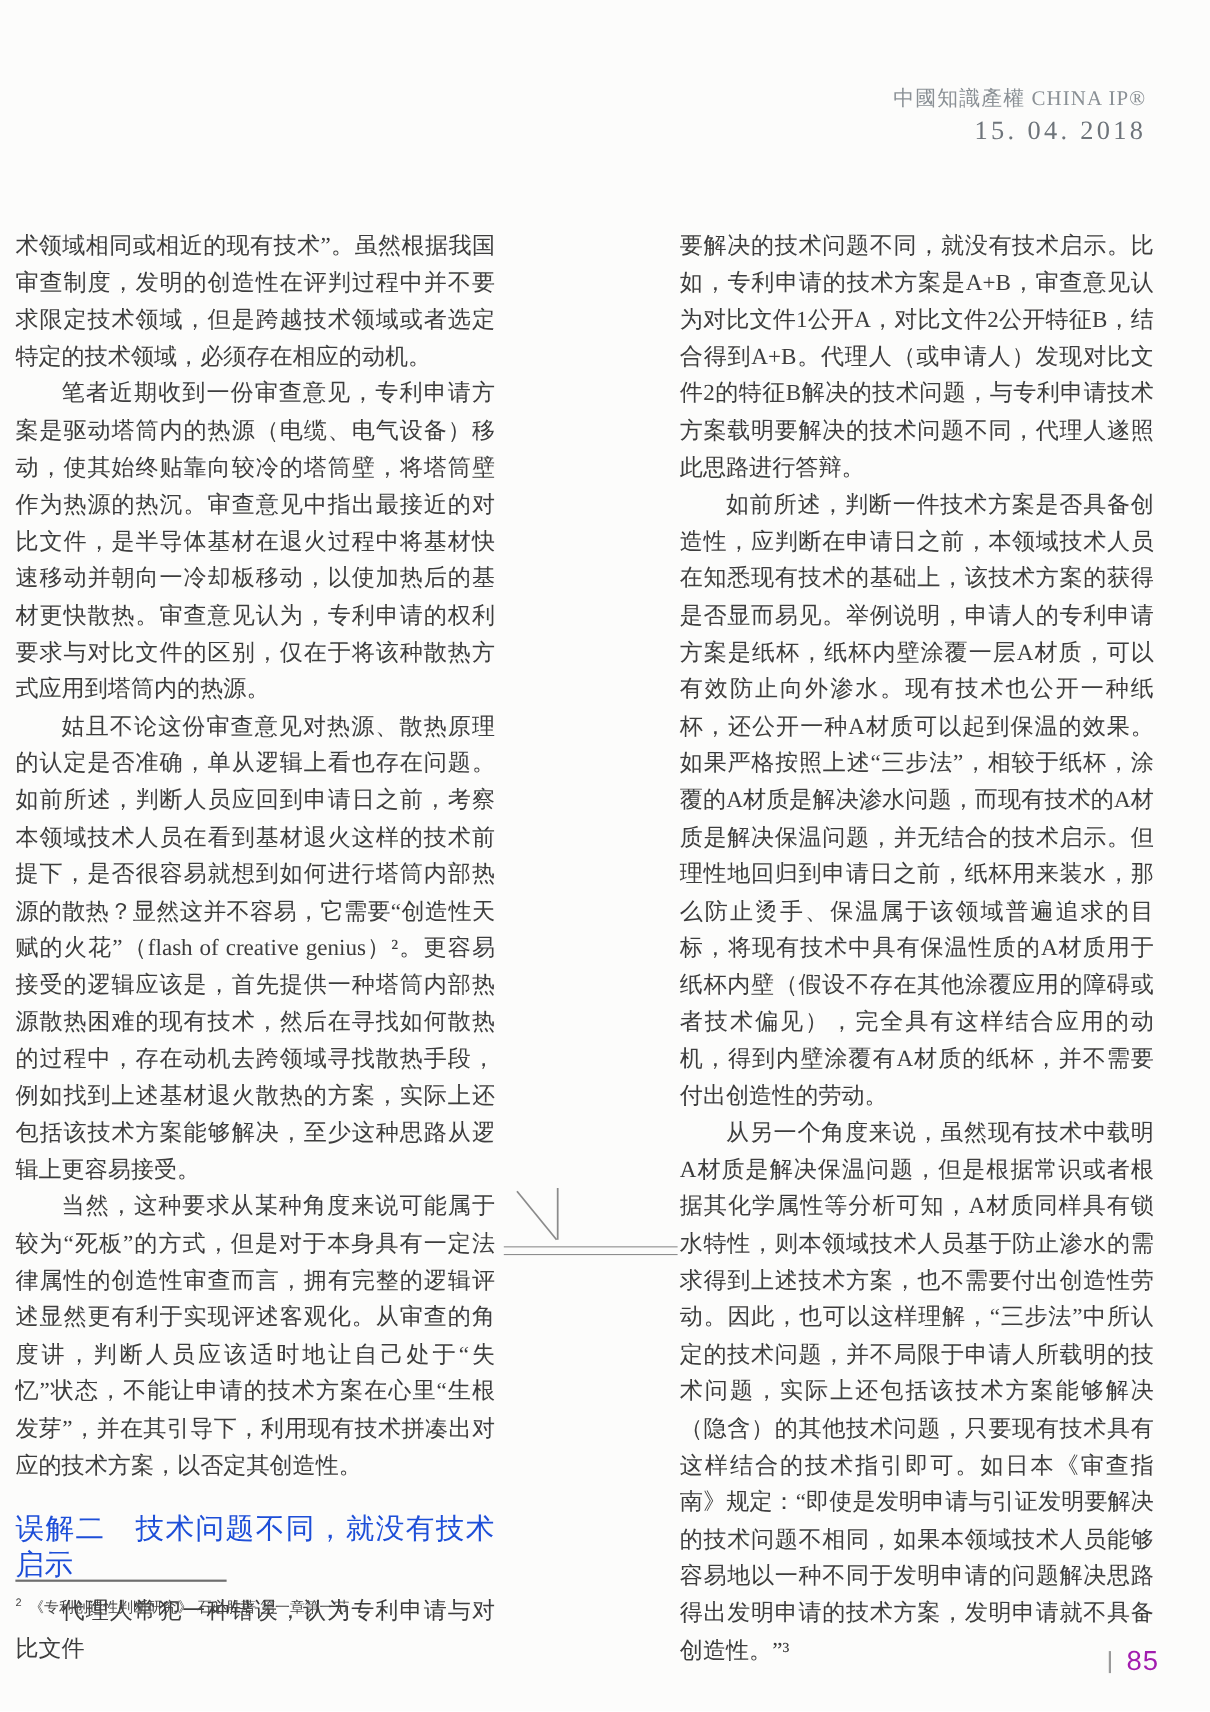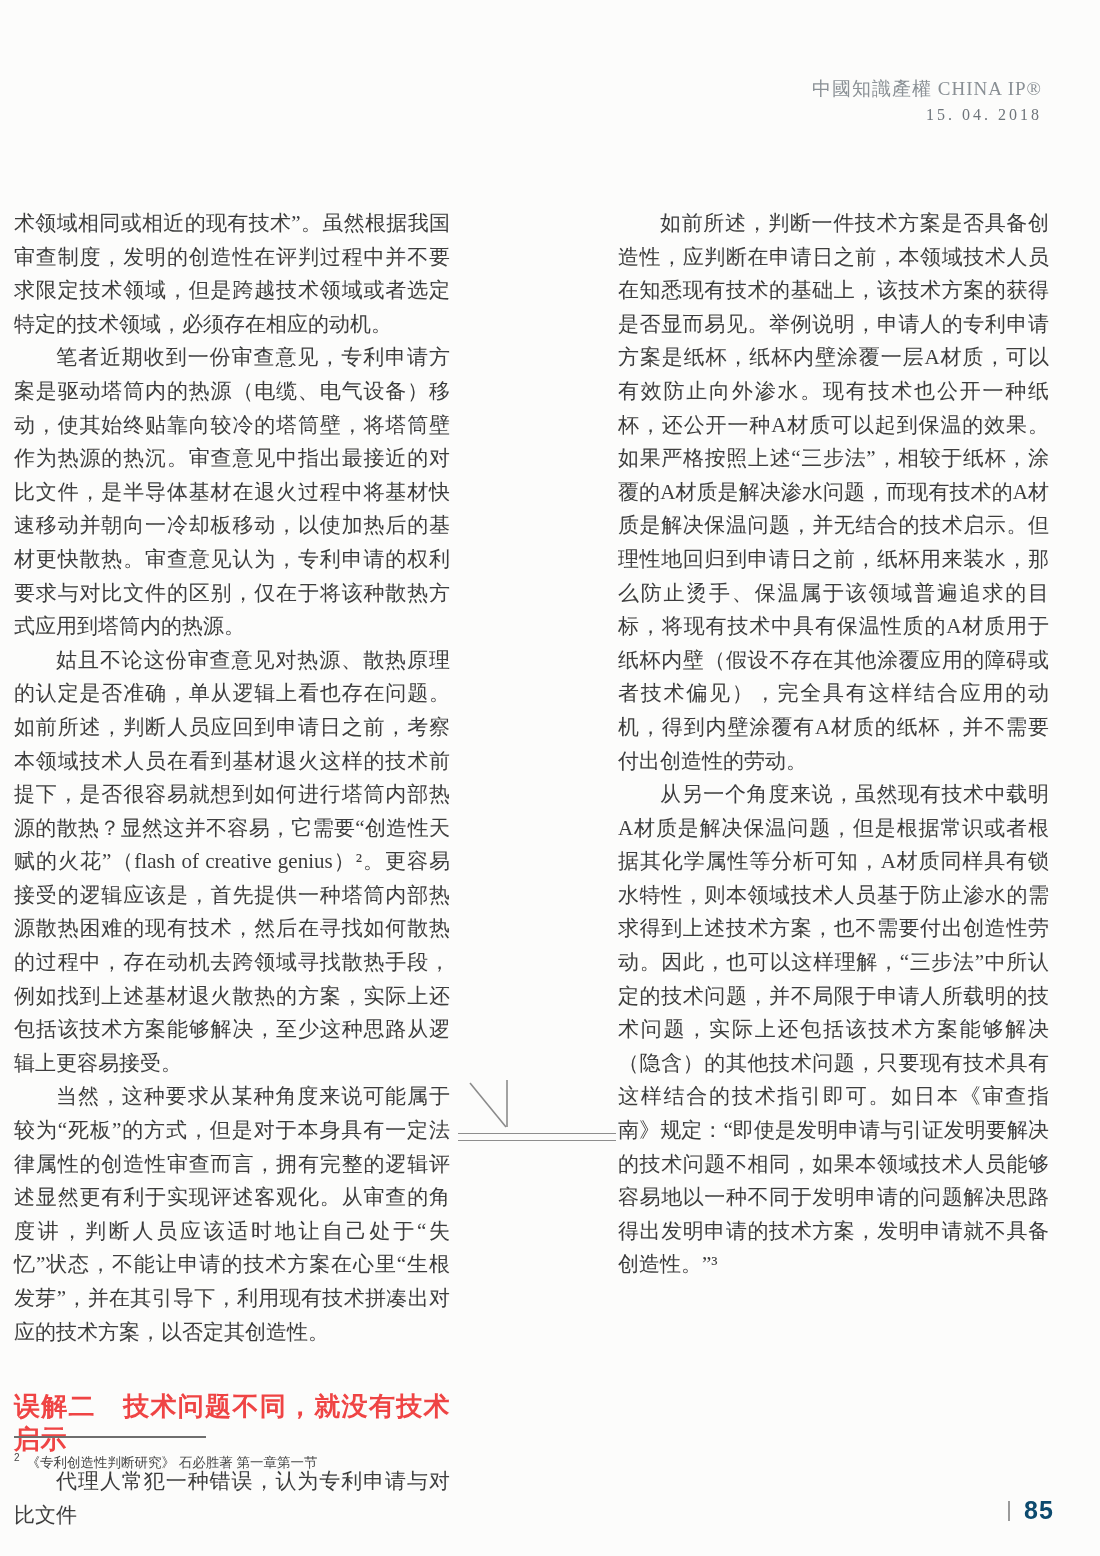--- a/index.html
+++ b/index.html
@@ -11,40 +11,40 @@
     font-family:"Liberation Serif","DejaVu Serif",serif;
   }
 
   
   .masthead { position:absolute; top:76px; right:58px; text-align:right; }
   .mag-title {
     font-size:19px; color:#8a9095; letter-spacing:1px;
     font-family:"Liberation Serif","DejaVu Serif",serif;
   }
   .mag-date {
-    font-size:16px; color:#6e747a; letter-spacing:3px; margin-top:4px;
+    font-size:24px; color:#6e747a; letter-spacing:3px; margin-top:4px;
     font-family:"Liberation Serif","DejaVu Serif",serif;
   }
 
   
   .col {
     position:absolute; top:207px;
     font-size:21px; line-height:33.6px; color:#3d3d3d;
     text-align:justify;
   }
   .col-left  { left:14px;  width:436px; }
   .col-right { left:618px; width:431px; }
   p.body-p { margin:0; }
   p.indent { text-indent:2em; }
 
   .sec-heading {
     font-family:"Liberation Sans","DejaVu Sans",sans-serif;
-    font-size:26px; font-weight:bold; color:#ef4444;
+    font-size:26px; font-weight:normal; color:#1d4ed8;
     letter-spacing:0.5px; line-height:1.25;
-    margin:41px 0 10px 0;
+    margin:24px 0 10px 0;
   }
 
   
   .callout { position:absolute; left:458px; top:1077px; width:158px; }
   .callout svg { display:block; margin:0 0 2px 4px; }
   .pq-rule   { height:0; border-top:1.6px solid #8d8d8d; }
   .pq-rule-2 { margin-top:6px; border-top-width:1px; }
   .callout-text {
     font-family:"Liberation Sans","DejaVu Sans",sans-serif;
     font-weight:bold; font-size:18px; line-height:32px;
@@ -60,21 +60,21 @@
   }
   .footnote sup { font-size:10px; margin-right:7px; }
 
   
   .folio {
     position:absolute; left:1008px; top:1496px;
     display:flex; align-items:center; gap:14px;
     font-family:"Liberation Sans","DejaVu Sans",sans-serif;
   }
   .folio-bar { width:2px; height:20px; background:#9a9a9a; }
-  .folio-num { font-size:25px; font-weight:bold; color:#0c4a6e; letter-spacing:1px; }
+  .folio-num { font-size:25px; font-weight:normal; color:#a21caf; letter-spacing:1px; }
 </style>
 </head>
 <body>
 
 <div class="page">
 
   <header class="masthead">
     <div class="mag-title">中國知識產權 CHINA IP®</div>
     <div class="mag-date">15. 04. 2018</div>
   </header>
@@ -91,20 +91,21 @@
   <aside class="callout">
     <svg width="52" height="54" viewBox="0 0 52 54">
       <line x1="8" y1="6" x2="44" y2="50" stroke="#8b8b8b" stroke-width="1.6"></line>
       <line x1="45" y1="3" x2="45" y2="50" stroke="#8b8b8b" stroke-width="1.6"></line>
     </svg>
     <div class="pq-rule"></div>
     <div class="pq-rule pq-rule-2"></div>
   </aside>
 
   <section class="col col-right">
+    <p class="body-p">要解决的技术问题不同，就没有技术启示。比如，专利申请的技术方案是A+B，审查意见认为对比文件1公开A，对比文件2公开特征B，结合得到A+B。代理人（或申请人）发现对比文件2的特征B解决的技术问题，与专利申请技术方案载明要解决的技术问题不同，代理人遂照此思路进行答辩。</p>
     <p class="body-p indent">如前所述，判断一件技术方案是否具备创造性，应判断在申请日之前，本领域技术人员在知悉现有技术的基础上，该技术方案的获得是否显而易见。举例说明，申请人的专利申请方案是纸杯，纸杯内壁涂覆一层A材质，可以有效防止向外渗水。现有技术也公开一种纸杯，还公开一种A材质可以起到保温的效果。如果严格按照上述“三步法”，相较于纸杯，涂覆的A材质是解决渗水问题，而现有技术的A材质是解决保温问题，并无结合的技术启示。但理性地回归到申请日之前，纸杯用来装水，那么防止烫手、保温属于该领域普遍追求的目标，将现有技术中具有保温性质的A材质用于纸杯内壁（假设不存在其他涂覆应用的障碍或者技术偏见），完全具有这样结合应用的动机，得到内壁涂覆有A材质的纸杯，并不需要付出创造性的劳动。</p>
     <p class="body-p indent">从另一个角度来说，虽然现有技术中载明A材质是解决保温问题，但是根据常识或者根据其化学属性等分析可知，A材质同样具有锁水特性，则本领域技术人员基于防止渗水的需求得到上述技术方案，也不需要付出创造性劳动。因此，也可以这样理解，“三步法”中所认定的技术问题，并不局限于申请人所载明的技术问题，实际上还包括该技术方案能够解决（隐含）的其他技术问题，只要现有技术具有这样结合的技术指引即可。如日本《审查指南》规定：“即使是发明申请与引证发明要解决的技术问题不相同，如果本领域技术人员能够容易地以一种不同于发明申请的问题解决思路得出发明申请的技术方案，发明申请就不具备创造性。”³</p>
   </section>
 
   <div class="fn-rule"></div>
   <footer class="footnotes">
     <div class="footnote">
       <sup>2</sup><span>《专利创造性判断研究》 石必胜著 第一章第一节</span>
     </div>
   </footer>

